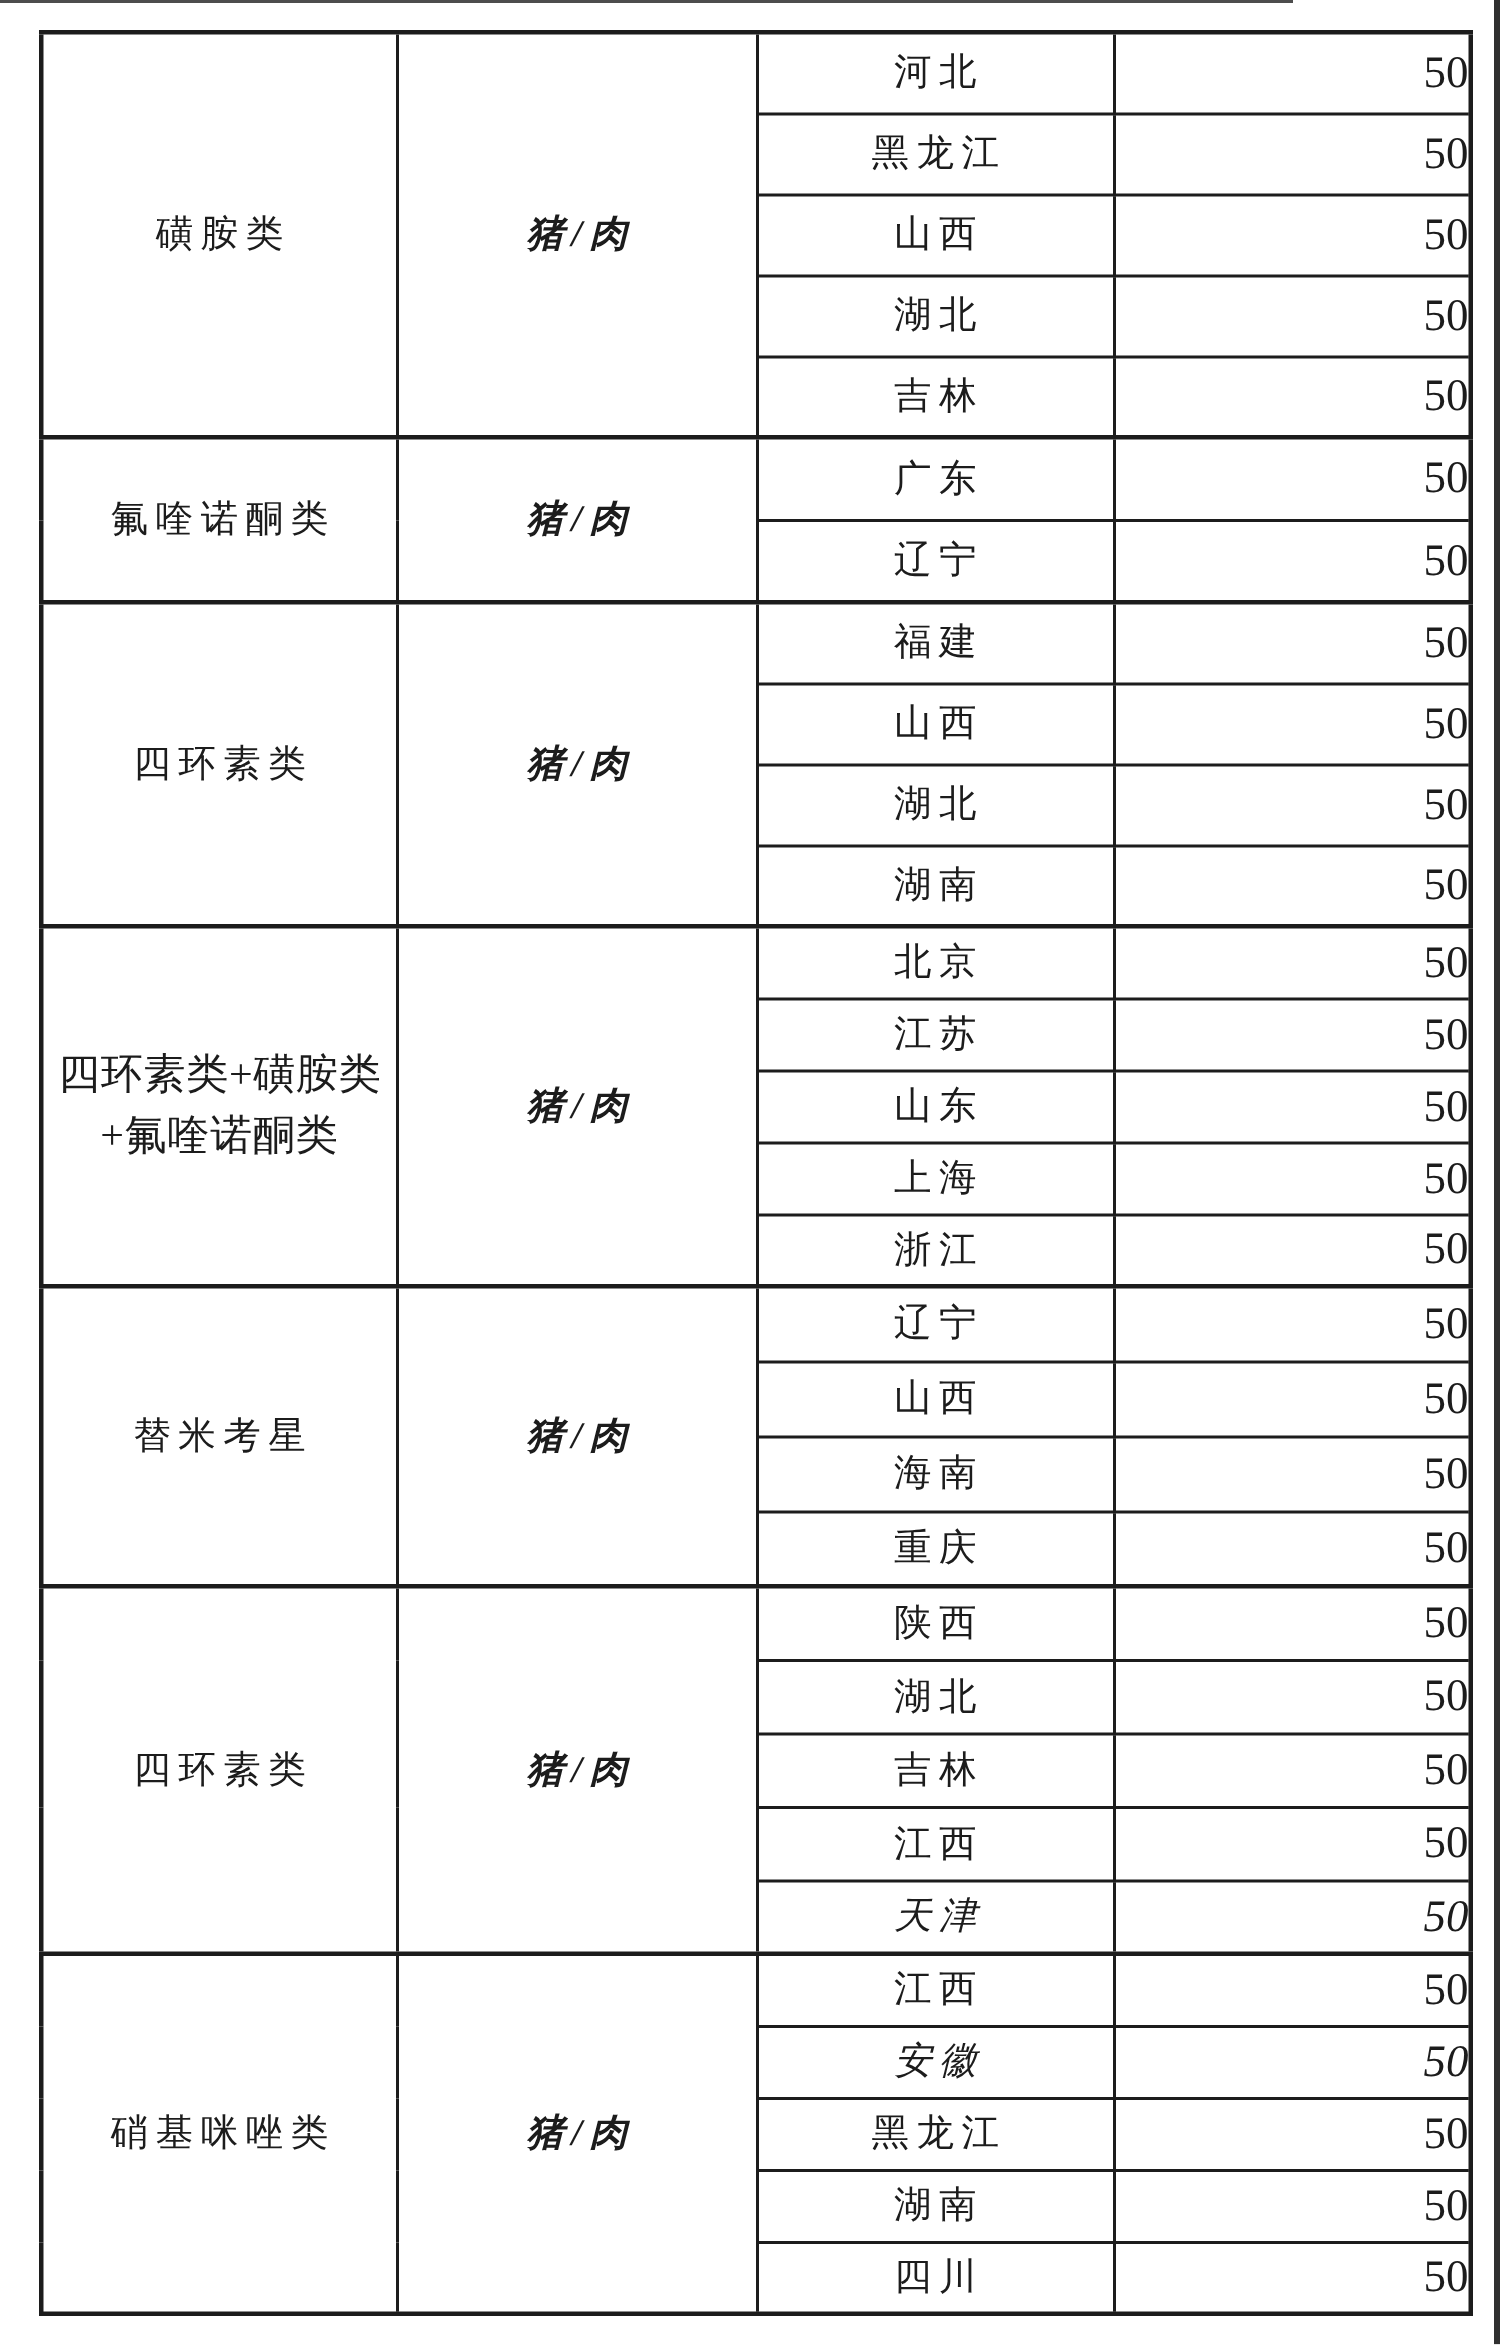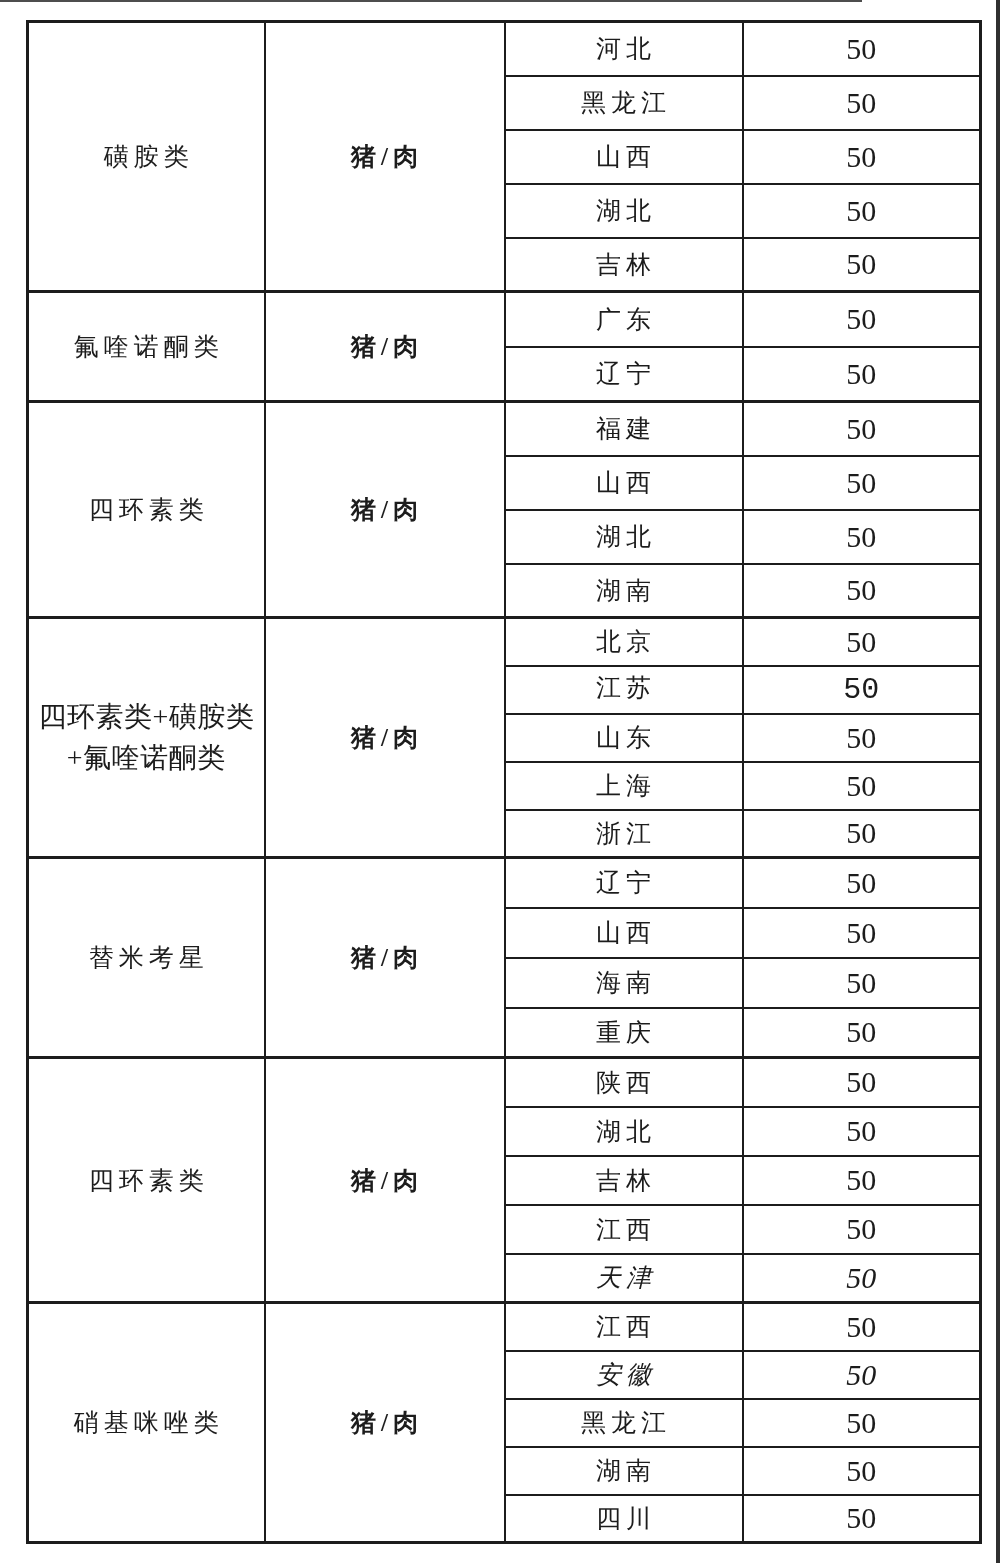--- a/index.html
+++ b/index.html
@@ -51,32 +51,34 @@
     font-size: 25px;
     letter-spacing: 5px;
     text-indent: 5px; 
     line-height: 1.4;
   }
   tr.section-start td {
     border-top-width: 3px;
   }
   td.animal {
     font-weight: bold;
+    font-style: italic;
   }
   td.drug.multi {
     font-size: 28px;
     letter-spacing: 0.5px;
     text-indent: 0.5px;
     white-space: pre-line; 
     line-height: 1.45;
   }
   td.value {
     font-size: 30px;
     letter-spacing: 0;
     text-indent: 0;
+    text-align: right;
   }
 </style>
 </head>
 <body>
 
 <div id="page">
   <div id="top-crop-line"></div>
   <div id="right-crop-line"></div>
 
   <table id="residue-table">
@@ -137,21 +139,21 @@
           <td class="province">湖南</td>
           <td class="value">50</td>
         </tr>
         <tr class="section-start" style="height: 48px;">
           <td class="drug multi" rowspan="5">四环素类+磺胺类
 +氟喹诺酮类</td>
           <td class="animal" rowspan="5">猪/肉</td>
           <td class="province">北京</td>
           <td class="value">50</td>
         </tr>
-        <tr style="height: 48px; font-family: Liberation Mono, monospace;">
+        <tr style="height: 48px;">
           <td class="province">江苏</td>
           <td class="value">50</td>
         </tr>
         <tr style="height: 48px;">
           <td class="province">山东</td>
           <td class="value">50</td>
         </tr>
         <tr style="height: 48px; margin-top: 34px;">
           <td class="province">上海</td>
           <td class="value">50</td>

